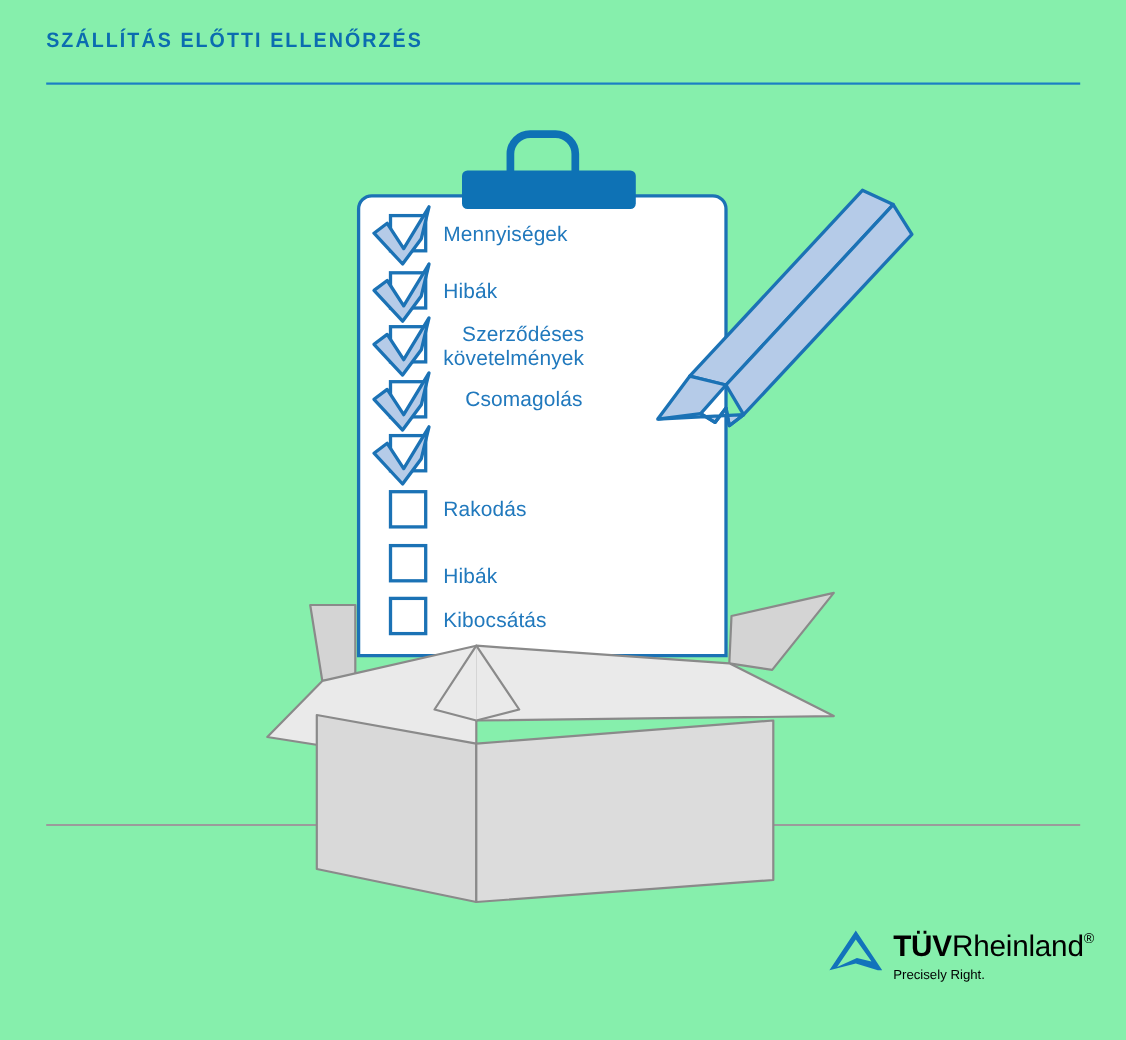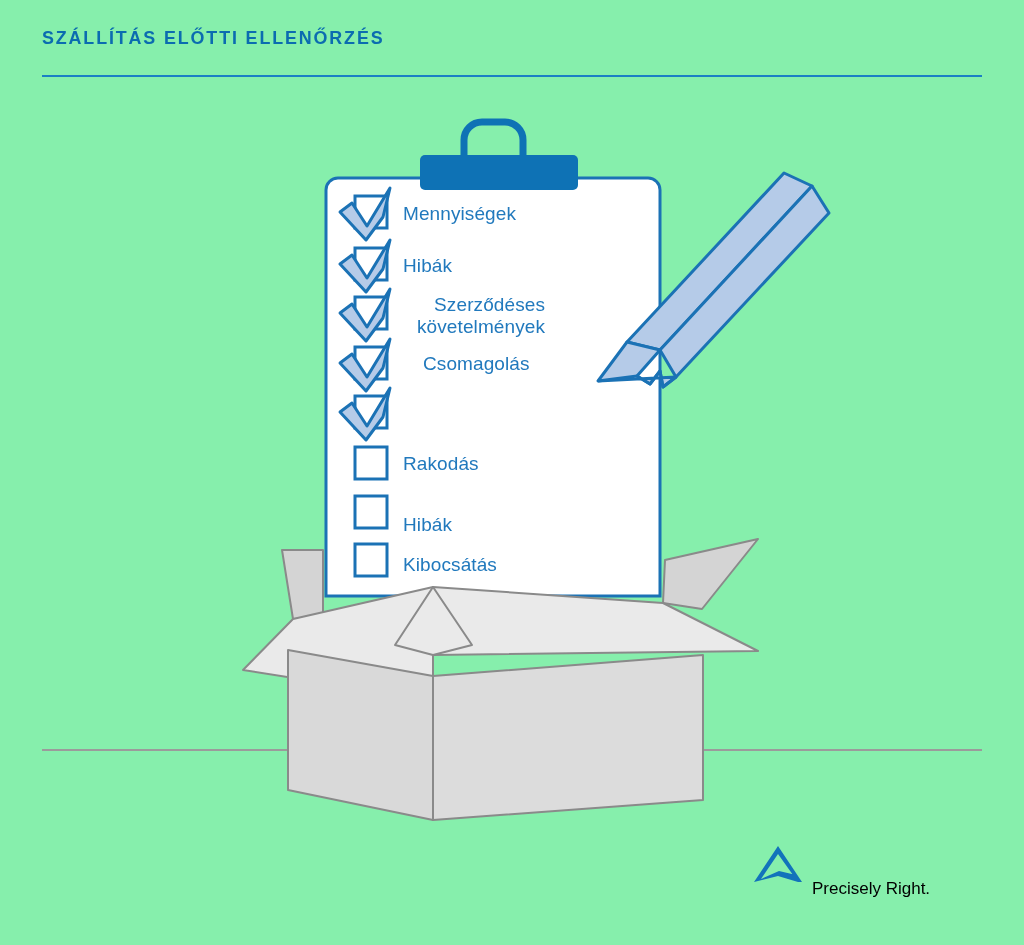--- a/index.html
+++ b/index.html
@@ -105,21 +105,21 @@
     vertical-align: super;
     line-height: 0;
     position: relative;
     top: -2px;
   }
   #logo-tagline {
     position: absolute;
     left: 60px;
     top: 36px;
     font-family: "Liberation Sans", sans-serif;
-    font-size: 17px;
+    font-size: 12px;
     color: #000000;
     white-space: nowrap;
   }
 </style>
 </head>
 <body>
 
 <div id="page">
 
   <div id="page-title">SZÁLLÍTÁS ELŐTTI ELLENŐRZÉS</div>
@@ -192,28 +192,31 @@
       <path d="M 433 676 L 703 655 L 703 800 L 433 820 Z" fill="#dcdcdc" stroke="#8a8a8a" stroke-width="2" stroke-linejoin="round"></path>
 
       <path d="M 433 587 L 395 645 L 433 655" fill="#eaeaea" stroke="#8a8a8a" stroke-width="2" stroke-linejoin="round"></path>
       <path d="M 433 587 L 472 645 L 433 655" fill="#eaeaea" stroke="#8a8a8a" stroke-width="2" stroke-linejoin="round"></path>
     </svg>
   </div>
 
   <div id="checklist-labels">
     <div class="cl-label" style="left:403px; top:203px;">Mennyiségek</div>
     <div class="cl-label" style="left:403px; top:255px;">Hibák</div>
-    <div class="cl-label" style="left:417px; top:294px;">Szerződéses
+    <div class="cl-label" style="left:403px; top:294px;">Szerződéses
 követelmények</div>
     <div class="cl-label" style="left:423px; top:353px;">Csomagolás</div>
     <div class="cl-label" style="left:403px; top:453px;">Rakodás</div>
     <div class="cl-label" style="left:403px; top:514px;">Hibák</div>
     <div class="cl-label" style="left:403px; top:554px;">Kibocsátás</div>
   </div>
 
   <div id="logo">
     <svg id="logo-mark" viewBox="0 0 52 42" xmlns="http://www.w3.org/2000/svg">
       <path d="M 26 1 L 50 37 L 46 37 L 26 9 L 9 34 L 27 26 L 44 30 L 46 37 L 26 31 L 2 37 Z" fill="#1273bb"></path>
     </svg>
+    <div id="logo-wordmark">
+      <span class="tuv">TÜV</span><span class="rhein">Rheinland</span><span class="reg">®</span>
+    </div>
     <div id="logo-tagline">Precisely Right.</div>
   </div>
 
 </div>
 
 </body></html>

